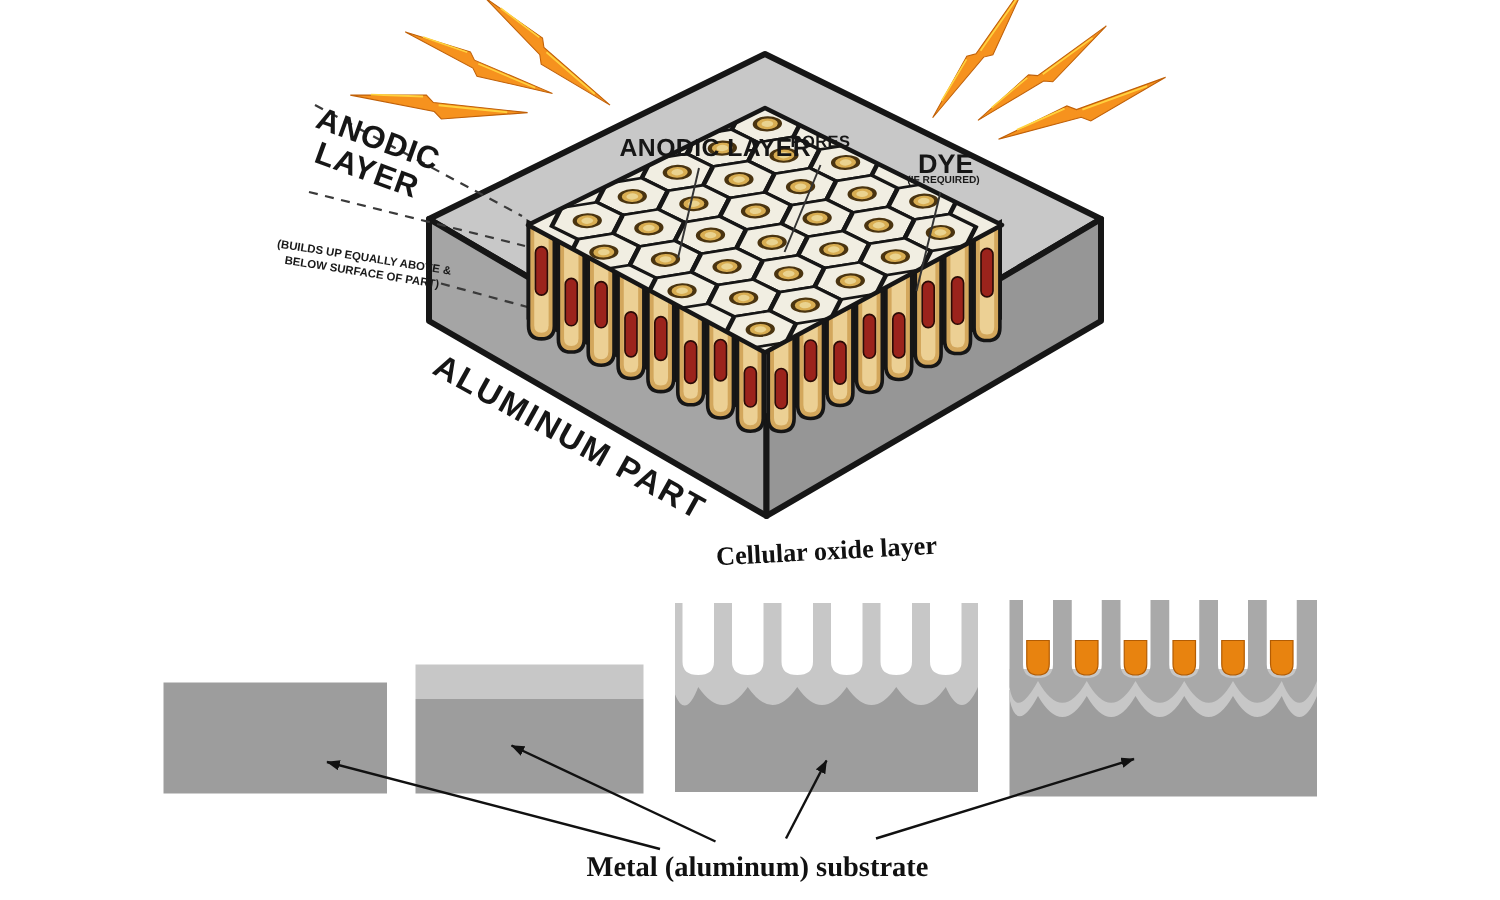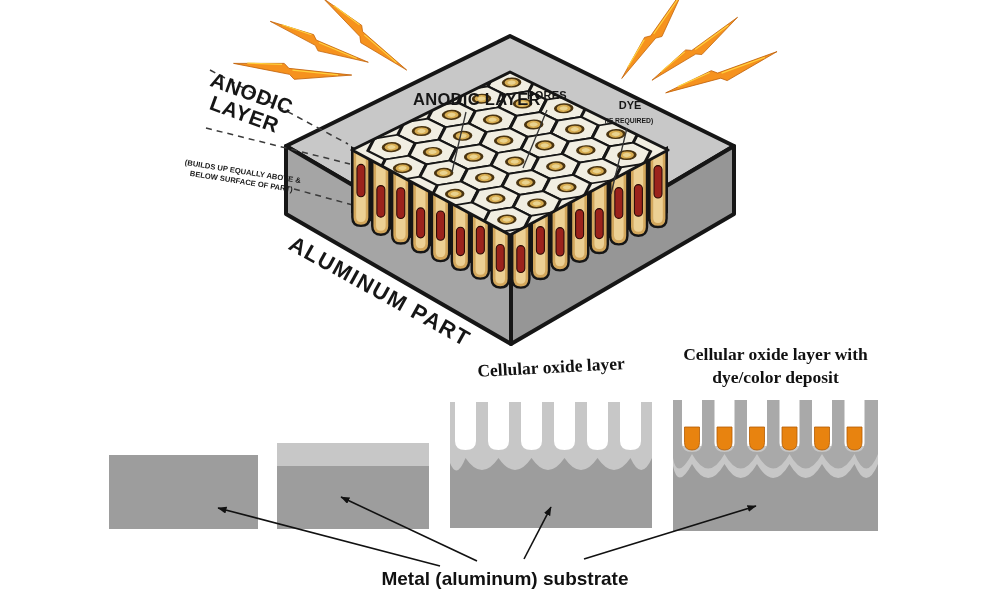--- a/index.html
+++ b/index.html
@@ -8,32 +8,32 @@
   .stagewrap{position:absolute;left:0;top:0;width:1000px;height:600px;}
   svg#fig{position:absolute;left:0;top:0;}
   .lbl{position:absolute;color:#1a1a1a;}
   .cond{font-family:"Liberation Sans",sans-serif;font-weight:800;color:#161616;}
   #anodic-layer-label{left:192px;top:82px;width:112px;text-align:center;font-size:21px;
       line-height:1.06;letter-spacing:.5px;transform:rotate(20deg);}
   #anodic-layer-note{left:183px;top:167px;width:118px;text-align:center;font-size:7.6px;
       font-weight:700;line-height:1.3;transform:rotate(9deg);}
   #anodic-cells-label{left:413px;top:90px;font-size:16.5px;white-space:nowrap;letter-spacing:.3px;}
   #pores-label{left:527px;top:89px;font-size:11px;white-space:nowrap;letter-spacing:.3px;}
-  #dye-label{left:612px;top:99px;width:36px;text-align:center;font-size:11px;}
+  #dye-label{left:612px;top:99px;width:36px;text-align:center;font-size:18px;}
   #dye-note{left:597px;top:117px;width:64px;text-align:center;font-size:6.8px;font-weight:700;}
   #aluminum-part-label{left:297px;top:231px;font-size:22px;letter-spacing:1.5px;white-space:nowrap;
       transform:rotate(29deg);transform-origin:0 0;}
   .stage-label{font-family:"Liberation Serif",serif;font-weight:bold;font-size:17.5px;
       line-height:1.32;text-align:center;color:#111;}
   #stage-label-0{left:138px;top:352px;width:90px;}
   #stage-label-1{left:297px;top:352px;width:110px;}
   #stage-label-2{left:441px;top:356px;width:220px;transform:rotate(-3deg);}
   #stage-label-3{left:683px;top:343px;width:185px;}
   #substrate-label{left:375px;top:568px;width:260px;text-align:center;
-      font-family:Liberation Sans, sans-serif;font-weight:bold;font-size:19px;color:#111;}
+      font-family:Liberation Serif, serif;font-weight:bold;font-size:19px;color:#111;}
 </style>
 </head>
 <body>
 
 <div class="stagewrap">
   <svg id="fig" width="1000" height="600" viewBox="0 0 1000 600">
       <defs>
         <marker id="ah" markerWidth="10" markerHeight="8" refX="8.5" refY="3.5" orient="auto" markerUnits="userSpaceOnUse">
           <path d="M0,0 L9,3.5 L0,7 Z" fill="#111111"></path>
         </marker>
@@ -354,15 +354,14 @@
 
   <div class="lbl cond" id="anodic-layer-label">ANODIC LAYER</div>
   <div class="lbl" id="anodic-layer-note">(BUILDS UP EQUALLY ABOVE &amp; BELOW SURFACE OF PART)</div>
   <div class="lbl cond" id="anodic-cells-label">ANODIC LAYER</div>
   <div class="lbl cond" id="pores-label">PORES</div>
   <div class="lbl cond" id="dye-label">DYE</div>
   <div class="lbl" id="dye-note">(IF REQUIRED)</div>
   <div class="lbl cond" id="aluminum-part-label">ALUMINUM PART</div>
 
   <div class="lbl stage-label" id="stage-label-2">Cellular oxide layer</div>
-  <div class="lbl stage-label" id="stage-label-3">Cellular oxide layer with dye/color deposit</div>
   <div class="lbl" id="substrate-label">Metal (aluminum) substrate</div>
 </div>
 
 </body></html>

